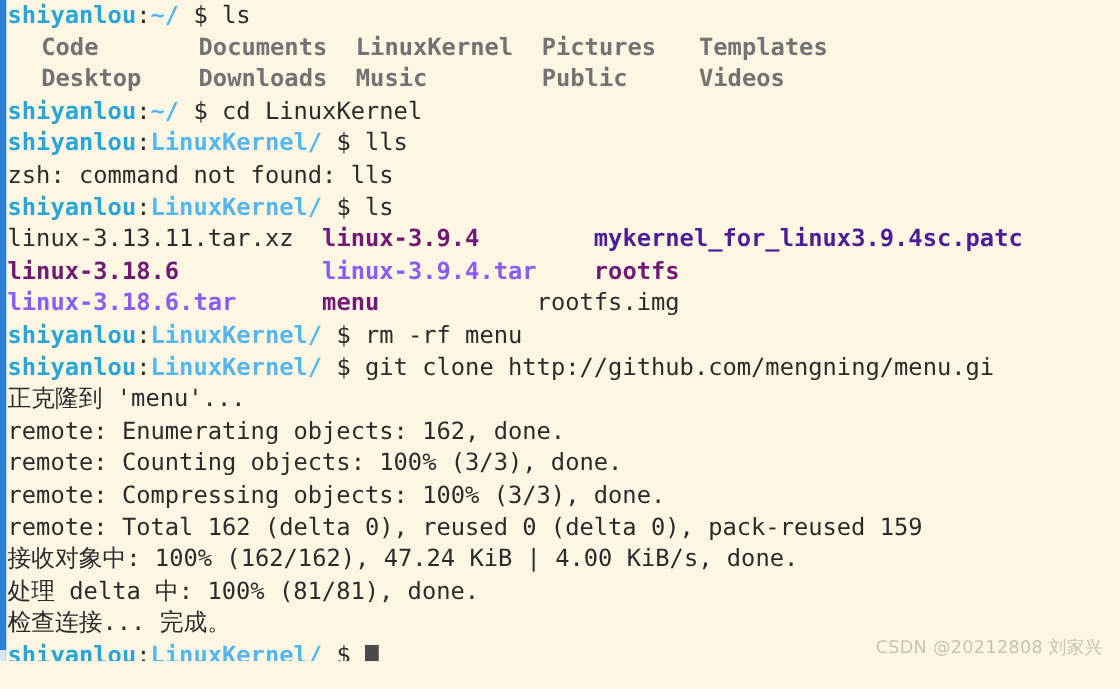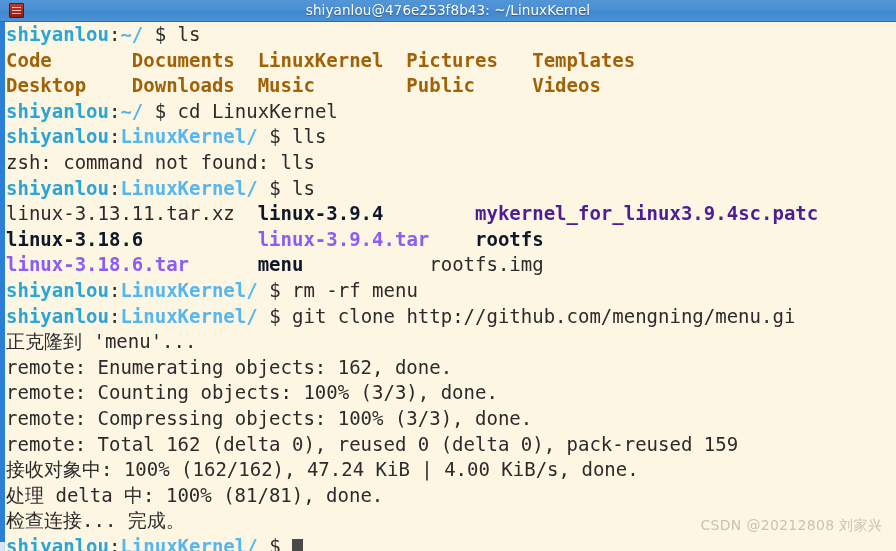--- a/index.html
+++ b/index.html
@@ -109,54 +109,50 @@
   .line {
     height: 25.6px;
     white-space: pre;
     overflow: hidden;
   }
   
   .c-user    { color: #2aa5d8; font-weight: bold; }
   .c-path    { color: #56b6f0; font-weight: bold; }
   .c-punct   { color: #2b2b2b; }
   .c-default { color: #2b2b2b; }
-  .c-dir     { color: #a16207; font-weight: bold; }
+  .c-dir     { color: #737373; font-weight: bold; margin-left: 27px; }
   .c-archive { color: #8b5cf6; font-weight: bold; }
   .c-patch   { color: #4c1d95; font-weight: bold; }
-  .c-lsdir   { color: #0f172a; font-weight: bold; }
+  .c-lsdir   { color: #701a75; font-weight: bold; }
 
   .cursor {
     display: inline-block;
     width: 11px;
     height: 17px;
     background: #4a4a4a;
     vertical-align: -3px;
   }
 
   .watermark {
     position: absolute;
     right: 14px;
-    bottom: 16px;
+    bottom: 2px;
     color: #c9c3b2;
     font-family: "DejaVu Sans", sans-serif;
     font-size: 14px;
     letter-spacing: 0.3px;
     white-space: nowrap;
     margin-top: 48px;
   }
 </style>
 </head>
 <body>
 
 <div id="app">
 
-  <div class="titlebar">
-    <span class="titlebar-icon"></span>
-    <span class="titlebar-title">shiyanlou@476e253f8b43: ~/LinuxKernel</span>
-  </div>
 
   <div class="terminal-wrap">
     <div class="scrollbar">
       <div class="scrollbar-thumb"></div>
     </div>
     <div class="screen" id="screen"><div class="line"><span class="c-user">shiyanlou</span><span class="c-punct">:</span><span class="c-path">~/</span><span class="c-default"> $ ls</span></div><div class="line"><span class="c-dir">Code       Documents  LinuxKernel  Pictures   Templates</span></div><div class="line"><span class="c-dir">Desktop    Downloads  Music        Public     Videos</span></div><div class="line"><span class="c-user">shiyanlou</span><span class="c-punct">:</span><span class="c-path">~/</span><span class="c-default"> $ cd LinuxKernel</span></div><div class="line"><span class="c-user">shiyanlou</span><span class="c-punct">:</span><span class="c-path">LinuxKernel/</span><span class="c-default"> $ lls</span></div><div class="line"><span class="c-default">zsh: command not found: lls</span></div><div class="line"><span class="c-user">shiyanlou</span><span class="c-punct">:</span><span class="c-path">LinuxKernel/</span><span class="c-default"> $ ls</span></div><div class="line"><span class="c-default">linux-3.13.11.tar.xz</span><span class="c-default">  </span><span class="c-lsdir">linux-3.9.4</span><span class="c-default">        </span><span class="c-patch">mykernel_for_linux3.9.4sc.patc</span></div><div class="line"><span class="c-lsdir">linux-3.18.6</span><span class="c-default">          </span><span class="c-archive">linux-3.9.4.tar</span><span class="c-default">    </span><span class="c-lsdir">rootfs</span></div><div class="line"><span class="c-archive">linux-3.18.6.tar</span><span class="c-default">      </span><span class="c-lsdir">menu</span><span class="c-default">           </span><span class="c-default">rootfs.img</span></div><div class="line"><span class="c-user">shiyanlou</span><span class="c-punct">:</span><span class="c-path">LinuxKernel/</span><span class="c-default"> $ rm -rf menu</span></div><div class="line"><span class="c-user">shiyanlou</span><span class="c-punct">:</span><span class="c-path">LinuxKernel/</span><span class="c-default"> $ git clone http://github.com/mengning/menu.gi</span></div><div class="line"><span class="c-default">正克隆到 'menu'...</span></div><div class="line"><span class="c-default">remote: Enumerating objects: 162, done.</span></div><div class="line"><span class="c-default">remote: Counting objects: 100% (3/3), done.</span></div><div class="line"><span class="c-default">remote: Compressing objects: 100% (3/3), done.</span></div><div class="line"><span class="c-default">remote: Total 162 (delta 0), reused 0 (delta 0), pack-reused 159</span></div><div class="line"><span class="c-default">接收对象中: 100% (162/162), 47.24 KiB | 4.00 KiB/s, done.</span></div><div class="line"><span class="c-default">处理 delta 中: 100% (81/81), done.</span></div><div class="line"><span class="c-default">检查连接... 完成。</span></div><div class="line"><span class="c-user">shiyanlou</span><span class="c-punct">:</span><span class="c-path">LinuxKernel/</span><span class="c-default"> $ </span><span class="cursor"></span></div></div>
     <div class="watermark">CSDN @20212808 刘家兴</div>
   </div>
 
 </div>

